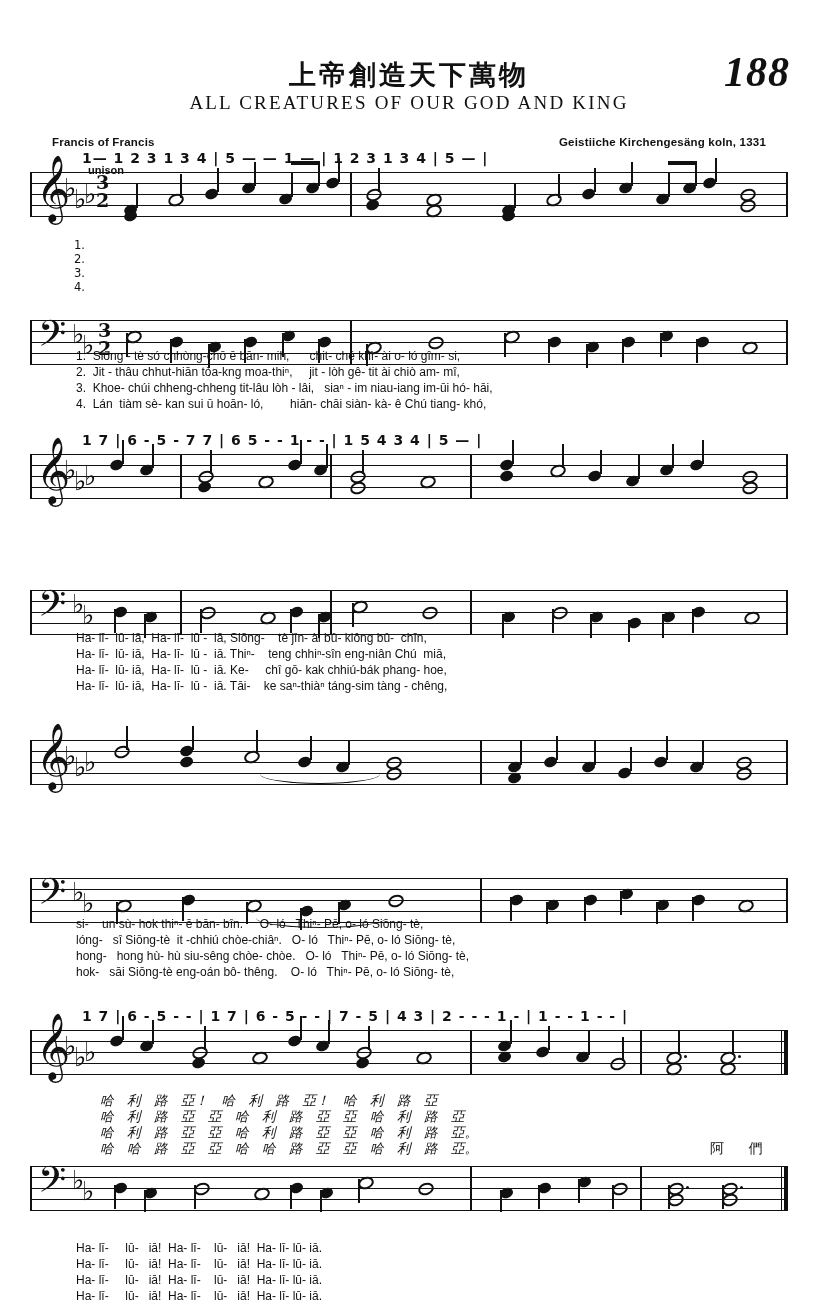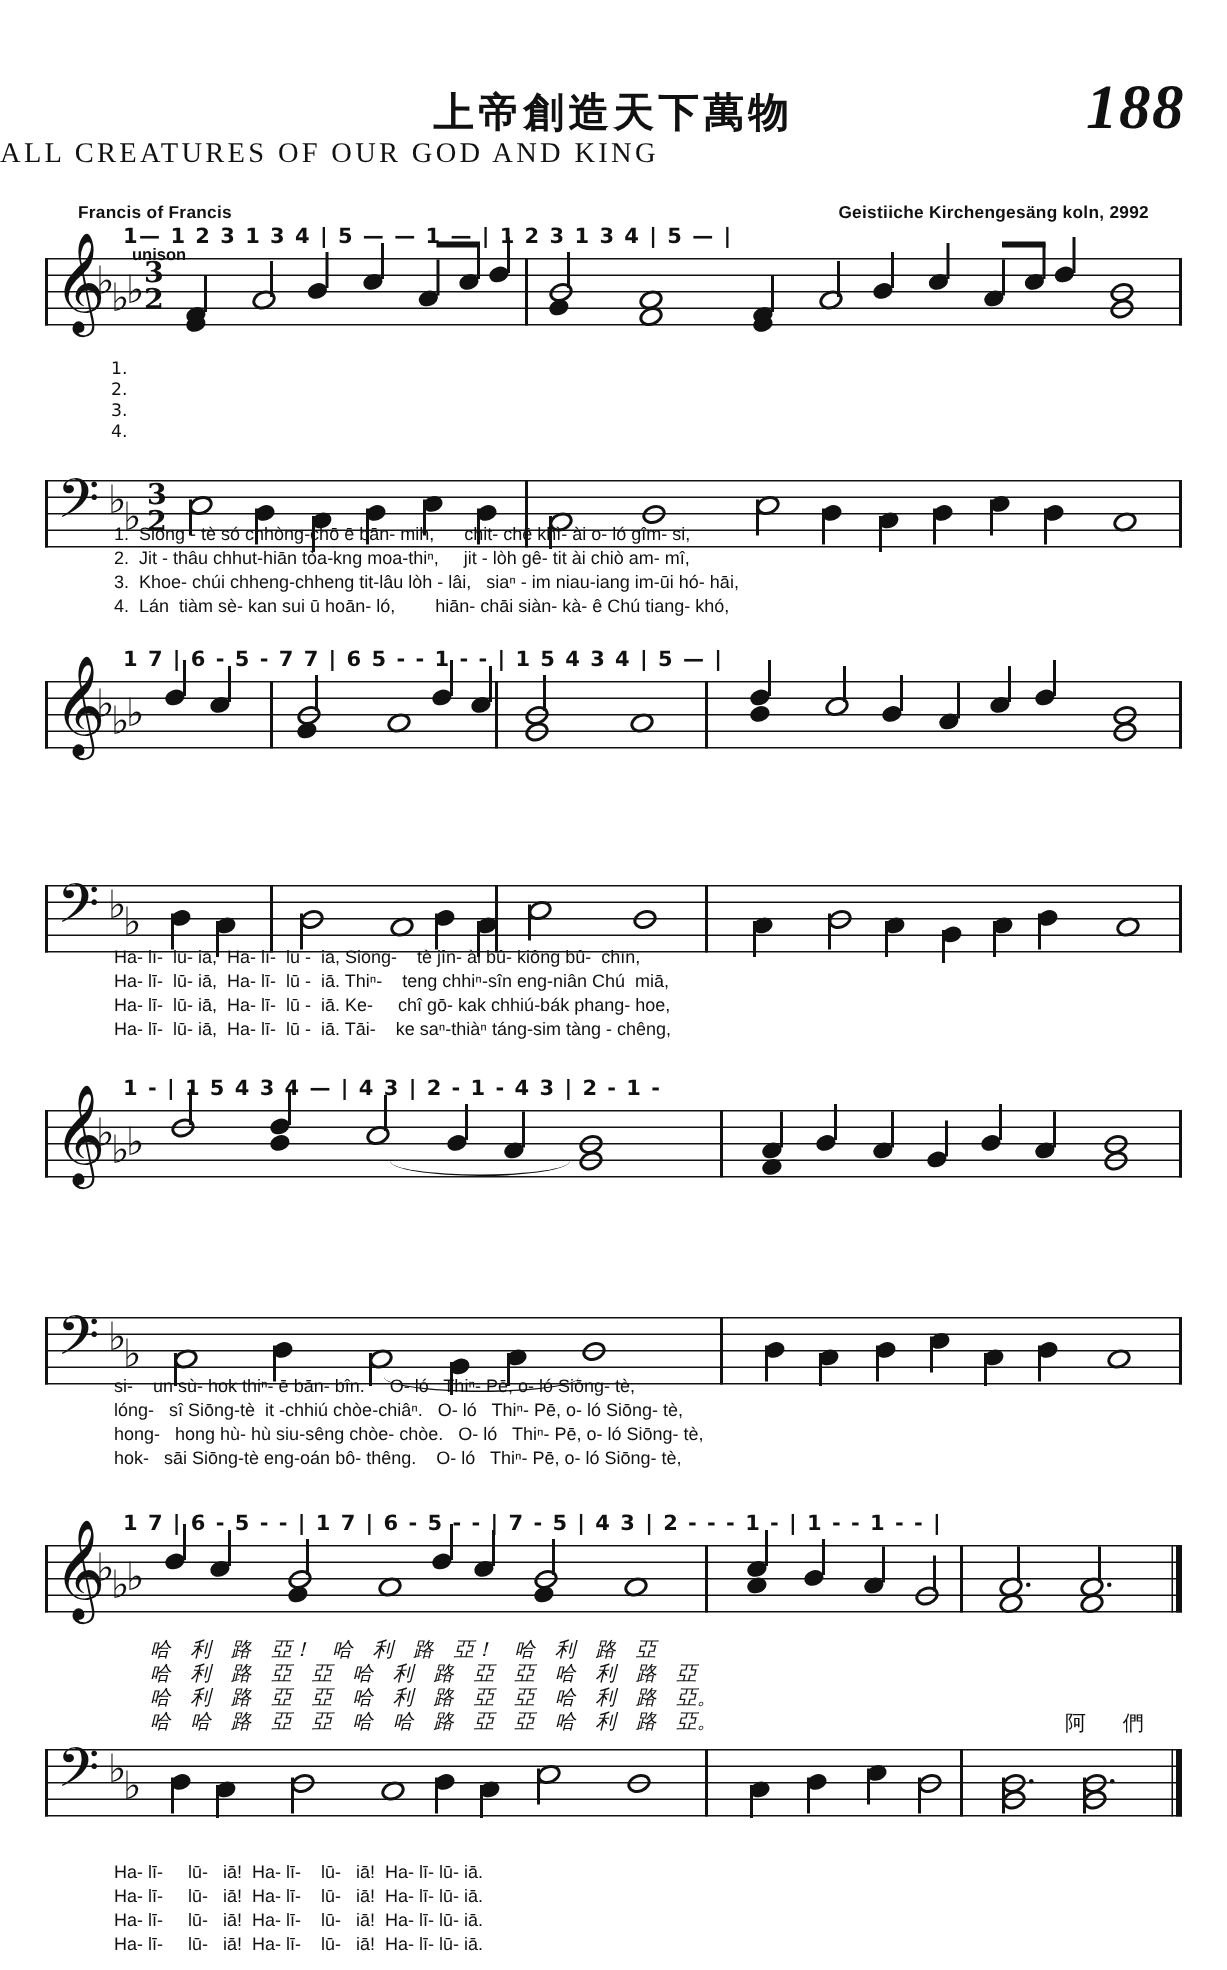--- a/index.html
+++ b/index.html
@@ -38,21 +38,21 @@
     text-align: center;
     font-family: "DejaVu Sans", sans-serif;
     font-weight: 700;
     font-size: 27px;
     letter-spacing: 3px;
   }
   .title-en {
     position: absolute;
     left: 0; right: 0;
     top: 92px;
-    text-align: left;
+    text-align: center;
     font-family: "Liberation Serif", serif;
     font-size: 19px;
     letter-spacing: 2.2px;
   }
   .credit {
     position: absolute;
     font-family: "Liberation Sans", sans-serif;
     font-size: 11.5px;
     font-weight: 700;
     letter-spacing: .2px;
@@ -197,21 +197,21 @@
 </style>
 </head>
 <body>
 
 <div class="page">
 
   <div class="hymn-number">188</div>
   <div class="title-cn">上帝創造天下萬物</div>
   <div class="title-en">ALL CREATURES OF OUR GOD AND KING</div>
   <div class="credit left">Francis of Francis</div>
-  <div class="credit right">Geistiiche Kirchengesäng koln, 2992</div>
+  <div class="credit right">Geistiiche Kirchengesäng koln, 1331</div>
 
   <div class="system" style="top:150px; height:290px;">
 
     <div class="numline" style="top:0; left:52px; letter-spacing:1px;">1—  1   2   3  1  3  4   | 5 — — 1 — | 1  2  3  1  3  4  | 5 — |</div>
     <div class="unison" style="top:14px; left:58px;">unison</div>
 
     <div class="staff" style="top:22px;">
       <div class="ln" style="top:0px;"></div>
       <div class="ln" style="top:11px;"></div>
       <div class="ln" style="top:22px;"></div>
@@ -416,21 +416,20 @@
       <div class="nh" style="left:632px; top:22px;"></div>
         <div class="stem" style="left:632px; top:24px; height:24px;"></div>
       <div class="nh" style="left:662px; top:17px;"></div>
         <div class="stem" style="left:662px; top:19px; height:24px;"></div>
       <div class="nh open" style="left:714px; top:22px;"></div>
     </div>
   </div>
 
   <div class="system" style="top:718px; height:290px;">
 
-    <div class="numline" style="top:0; left:52px; letter-spacing:1px;">1 -   | 1   5   4   3   4 — | 4 3  | 2 - 1 - 4 3  | 2 - 1 -</div>
 
     <div class="staff" style="top:22px;">
       <div class="ln" style="top:0px;"></div>
       <div class="ln" style="top:11px;"></div>
       <div class="ln" style="top:22px;"></div>
       <div class="ln" style="top:33px;"></div>
       <div class="ln" style="top:44px;"></div>
       <div class="bar" style="left:0; top:0; height:45px;"></div>
       <div class="bar" style="left:450px; top:0; height:45px;"></div>
       <div class="bar" style="right:0; top:0; height:45px;"></div>

